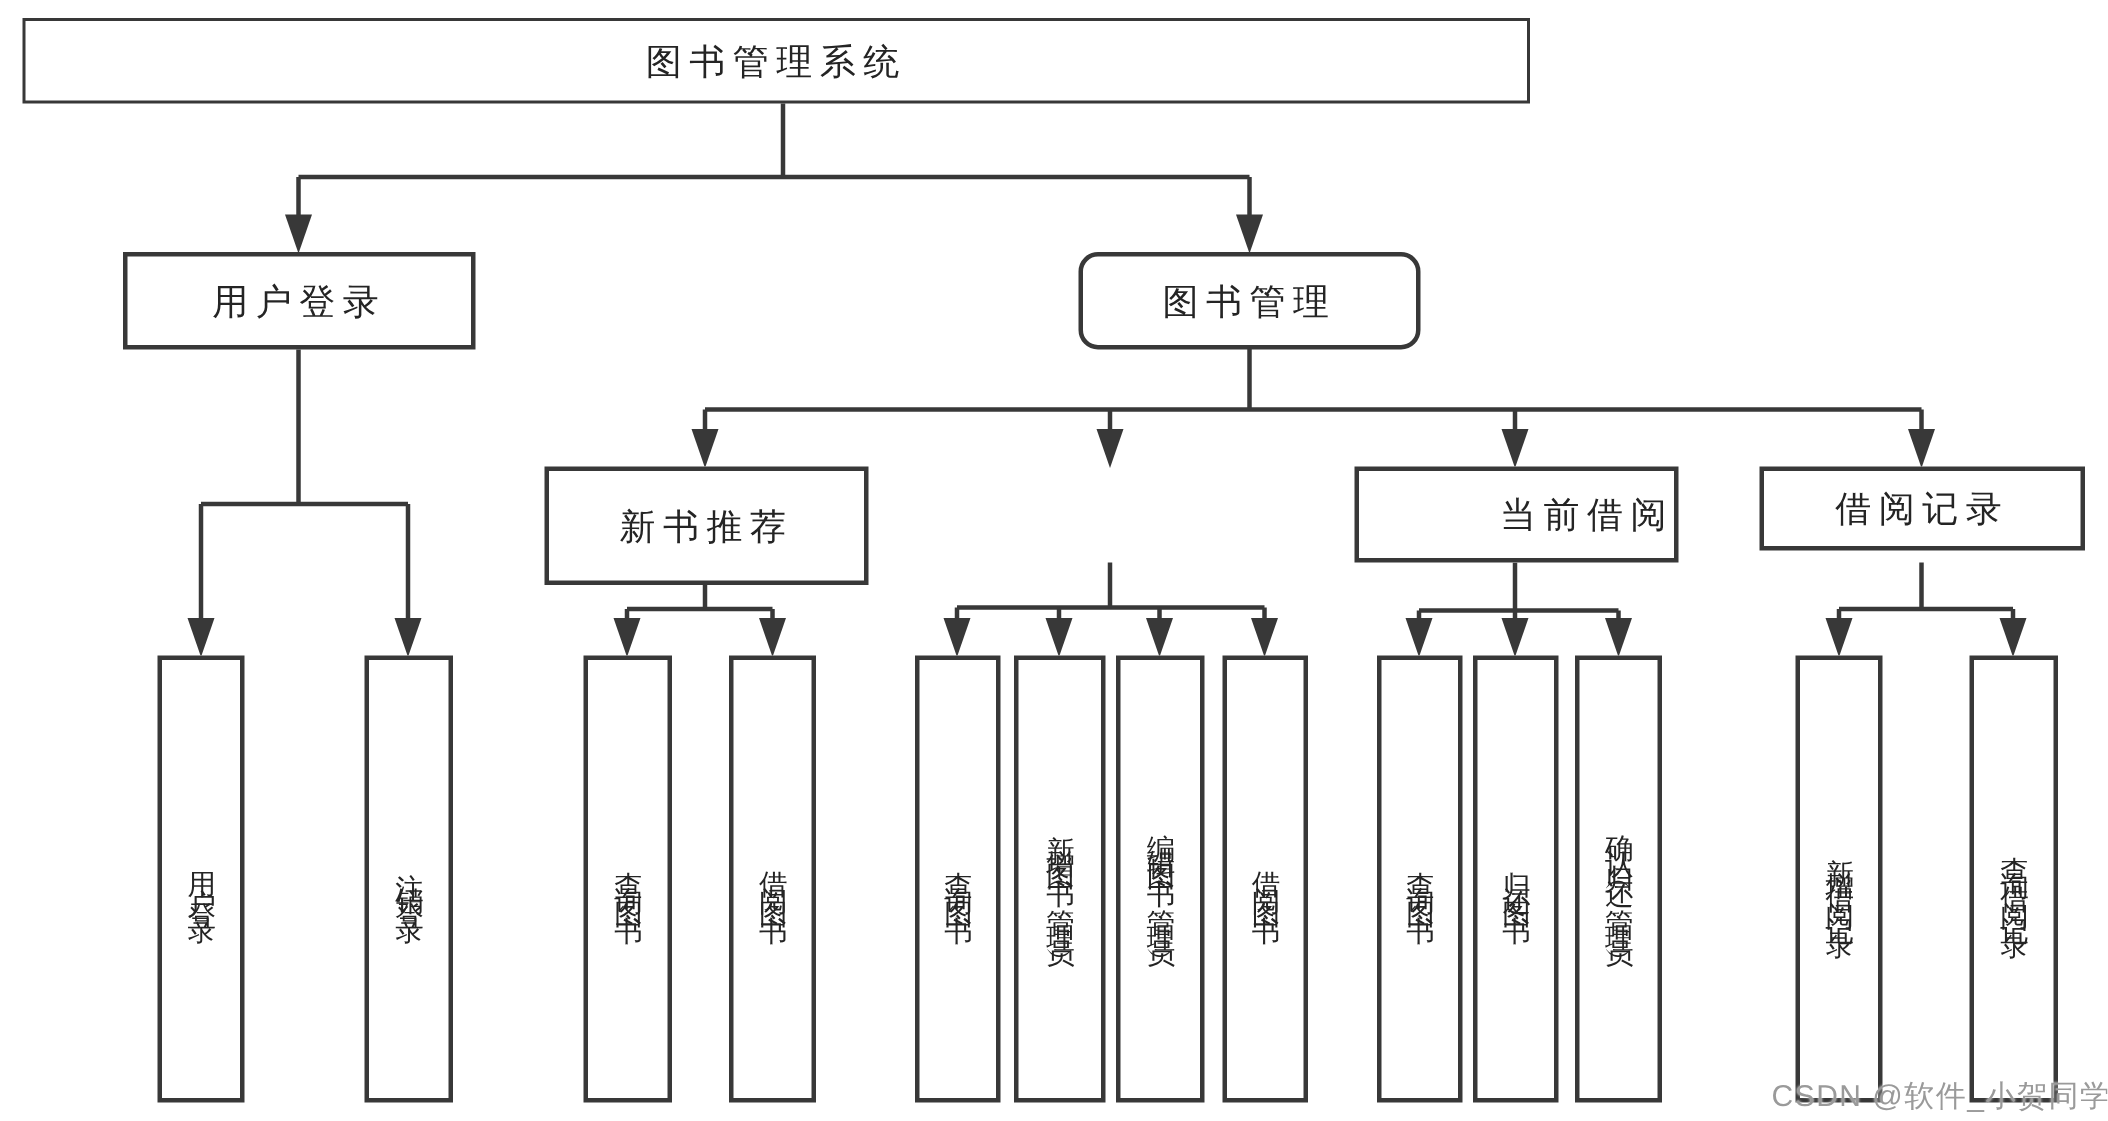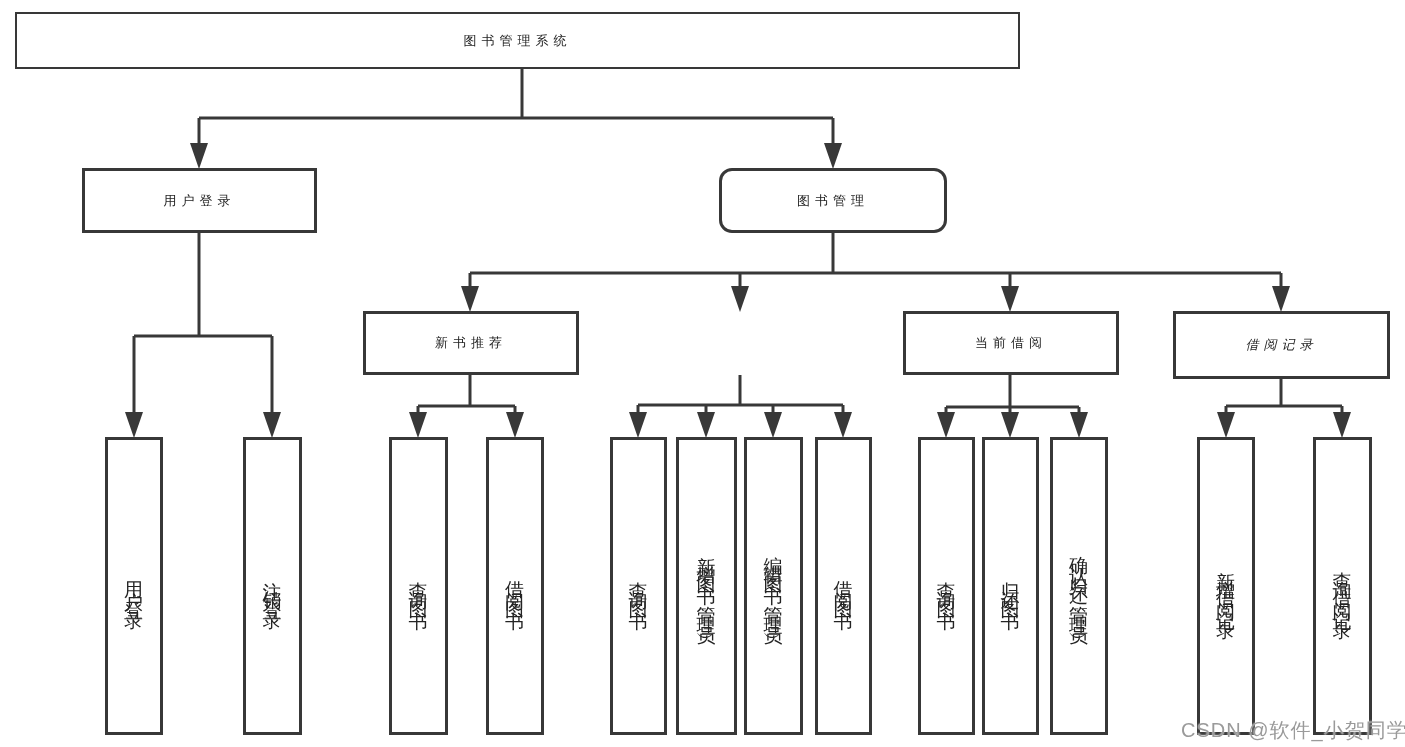--- a/index.html
+++ b/index.html
@@ -19,21 +19,21 @@
   }
   .wires{position:absolute;left:0;top:0;width:1405px;height:747px;}
   .wires line{stroke:var(--line);stroke-width:3;}
   .wires path{fill:var(--line);stroke:none;}
   .box{
     position:absolute;
     box-sizing:border-box;
     border:3px solid var(--line);
     background:var(--bg);
     display:flex;align-items:center;justify-content:center;
-    font-size:13px;letter-spacing:5px;
+    font-size:24px;letter-spacing:5px;
     color:var(--text);
     white-space:nowrap;
   }
   .root{border-width:2.5px;}
   .leaf{
     top:437px;height:298px;
     font-size:19px;letter-spacing:0;
   }
   .vtext{
     writing-mode:vertical-rl;
@@ -136,27 +136,27 @@
     <span>图书管理系统</span>
   </div>
 
   <div class="box" style="left:82px;top:168px;width:235px;height:65px;">
     <span>用户登录</span>
   </div>
   <div class="box" style="left:719px;top:168px;width:228px;height:65px;border-radius:13px;">
     <span>图书管理</span>
   </div>
 
-  <div class="box" style="left:363px;top:311px;width:216px;height:64px;">
+  <div class="box" style="left:363px;top:311px;width:216px;height:79px;">
     <span>新书推荐</span>
   </div>
-  <div class="box" style="left:903px;top:311px;width:216px;height:64px;">
+  <div class="box" style="left:903px;top:311px;width:216px;height:64px;justify-content:flex-end;">
     <span>当前借阅</span>
   </div>
-  <div class="box" style="left:1173px;top:311px;width:217px;height:68px;font-style:italic;">
+  <div class="box" style="left:1173px;top:311px;width:217px;height:56px;">
     <span>借阅记录</span>
   </div>
 
   <div class="box leaf" style="left:105px;width:58px;">
     <span class="vtext">用户登录</span>
   </div>
   <div class="box leaf" style="left:243px;width:59px;">
     <span class="vtext">注销登录</span>
   </div>
 

